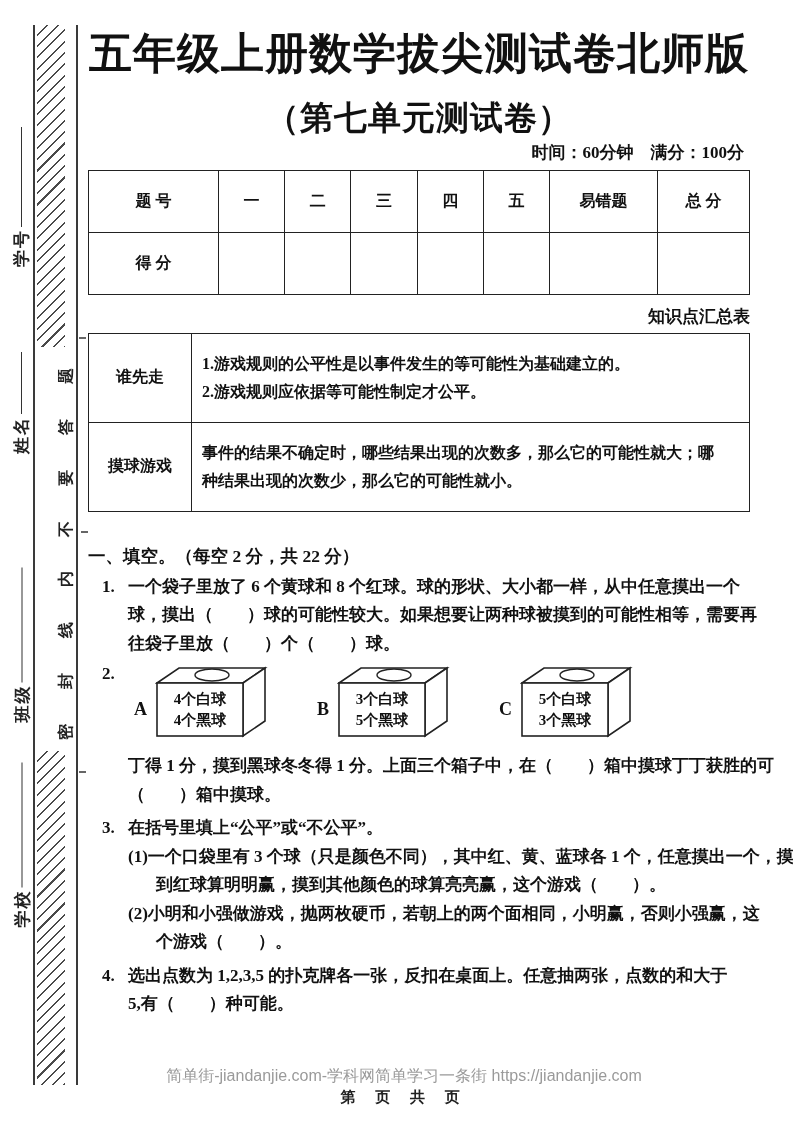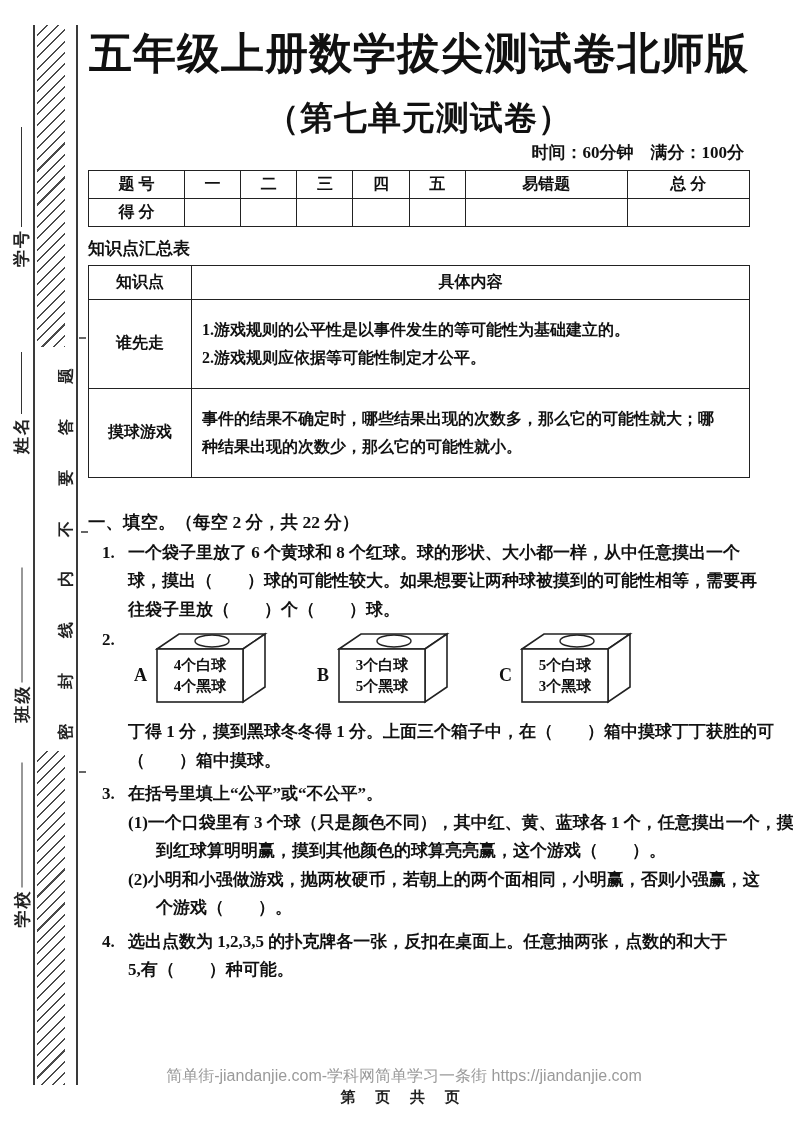--- a/index.html
+++ b/index.html
@@ -42,25 +42,25 @@
   .subtitle {
     margin-top:14px; text-align:center;
     font-size:33px; font-weight:800; letter-spacing:1px; white-space:nowrap;
   }
   .time-info { text-align:right; font-size:17px; font-weight:700; padding-right:6px; }
   
   table { border-collapse:collapse; width:100%; }
   .score-table { margin-top:6px; }
   .score-table td, .score-table th {
     border:1.3px solid #222; height:27px; text-align:center;
-    font-size:16px; font-weight:700; padding:0;
+    font-size:16px; font-weight:700; padding:17px;
   }
   .score-table .c0 { width:95px; }
   
-  .k-caption { margin-top:10px; text-align:left; font-size:17px; font-weight:800; }
+  .k-caption { margin-top:10px; text-align:right; font-size:17px; font-weight:800; }
   .k-table { margin-top:5px; }
   .k-table td { border:1.3px solid #222; font-size:16px; font-weight:700; }
   .k-table .k-head { text-align:center; height:31px; }
   .k-term { width:100px; text-align:center; }
   .k-content { padding:16px 10px; }
   .k-line { line-height:28px; white-space:nowrap; }
   
   .sec-heading { margin-top:32px; font-size:17.5px; font-weight:800; white-space:nowrap; }
   .tl {
     position:relative; font-size:17px; font-weight:600; line-height:28.5px; white-space:nowrap;
@@ -158,24 +158,20 @@
         <td></td>
         <td></td>
       </tr>
     </tbody>
       </table>
 
     <div class="k-caption">知识点汇总表</div>
 
     <table class="k-table">
       <tbody>
-          <tr>
-        <td class="k-term k-head">知识点</td>
-        <td class="k-head">具体内容</td>
-      </tr>
       <tr>
         <td class="k-term">谁先走</td>
         <td class="k-content">
           <div class="k-line">1.游戏规则的公平性是以事件发生的等可能性为基础建立的。</div>
           <div class="k-line">2.游戏规则应依据等可能性制定才公平。</div>
         </td>
       </tr>
       <tr>
         <td class="k-term">摸球游戏</td>
         <td class="k-content">

